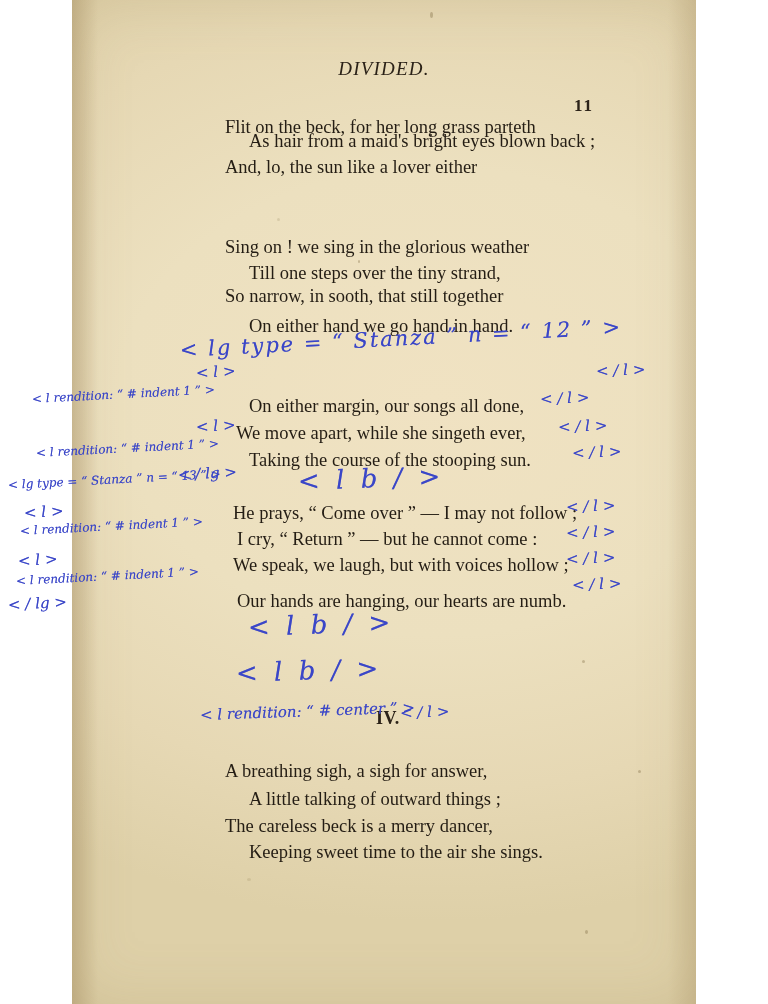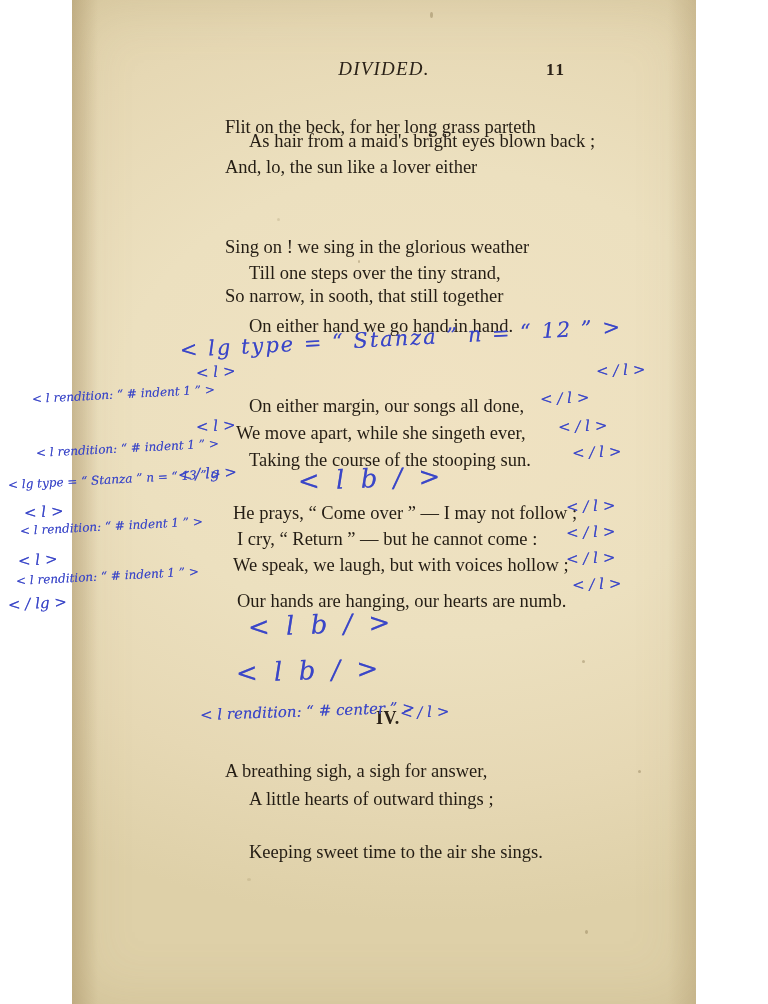--- a/index.html
+++ b/index.html
@@ -105,21 +105,21 @@
 
   <div class="speck" style="left:430px;top:12px;width:3px;height:6px;"></div>
   <div class="speck" style="left:358px;top:260px;width:2px;height:3px;"></div>
   <div class="speck" style="left:277px;top:218px;width:3px;height:3px;opacity:.5;"></div>
   <div class="speck" style="left:582px;top:660px;width:3px;height:3px;"></div>
   <div class="speck" style="left:638px;top:770px;width:3px;height:3px;"></div>
   <div class="speck" style="left:585px;top:930px;width:3px;height:4px;"></div>
   <div class="speck" style="left:247px;top:878px;width:4px;height:3px;opacity:.45;"></div>
 
   <div class="print" id="running-title" style="left:72px;">DIVIDED.</div>
-  <div class="print" id="page-number" style="left:546px;">11</div>
+  <div class="print" id="page-number" style="left:574px;margin-top:36px;">11</div>
 
   <div class="print verse-line" style="left:225px;top:114px;">Flit on the beck, for her long grass parteth</div>
   <div class="print verse-line" style="left:249px;top:128px;">As hair from a maid's bright eyes blown back ;</div>
   <div class="print verse-line" style="left:225px;top:154px;">And, lo, the sun like a lover either</div>
 
   <div class="print verse-line" style="left:225px;top:234px;">Sing on ! we sing in the glorious weather</div>
   <div class="print verse-line" style="left:249px;top:260px;">Till one steps over the tiny strand,</div>
   <div class="print verse-line" style="left:225px;top:283px;">So narrow, in sooth, that still together</div>
   <div class="print verse-line" style="left:249px;top:313px;">On either hand we go hand in hand.</div>
 
@@ -128,21 +128,22 @@
   <div class="print verse-line" style="left:236px;top:420px;">We move apart, while she singeth ever,</div>
 
   <div class="print verse-line" style="left:233px;top:500px;">He prays, “ Come over ” — I may not follow ;</div>
   <div class="print verse-line" style="left:237px;top:526px;">I cry, “ Return ” — but he cannot come :</div>
   <div class="print verse-line" style="left:233px;top:552px;">We speak, we laugh, but with voices hollow ;</div>
   <div class="print verse-line" style="left:237px;top:588px;">Our hands are hanging, our hearts are numb.</div>
 
   <div class="print" style="left:376px;top:708px;font-size:18px;font-weight:bold;letter-spacing:0.5px;">IV.</div>
 
   <div class="print verse-line" style="left:225px;top:758px;">A breathing sigh, a sigh for answer,</div>
-  <div class="print verse-line" style="left:249px;top:786px;">A little hearts of outward things ;</div>
+  <div class="print verse-line" style="left:249px;top:786px;">A little talking of outward things ;</div>
+  <div class="print verse-line" style="left:225px;top:813px;">The careless beck is a merry dancer,</div>
   <div class="print verse-line" style="left:249px;top:839px;">Keeping sweet time to the air she sings.</div>
 
   <div class="ink ink-lg rot-n3" style="left:180px;top:338px;">&lt; lg type = “ Stanza ” n = “ 12 ” &gt;</div>
 
   <div class="ink ink-md rot-n3" style="left:196px;top:364px;">&lt; l &gt;</div>
   <div class="ink ink-md rot-n2" style="left:596px;top:362px;">&lt; / l &gt;</div>
 
   <div class="ink ink-sm rot-n3" style="left:32px;top:392px;">&lt; l rendition: “ # indent 1 ” &gt;</div>
   <div class="ink ink-md rot-n2" style="left:540px;top:390px;">&lt; / l &gt;</div>
 

